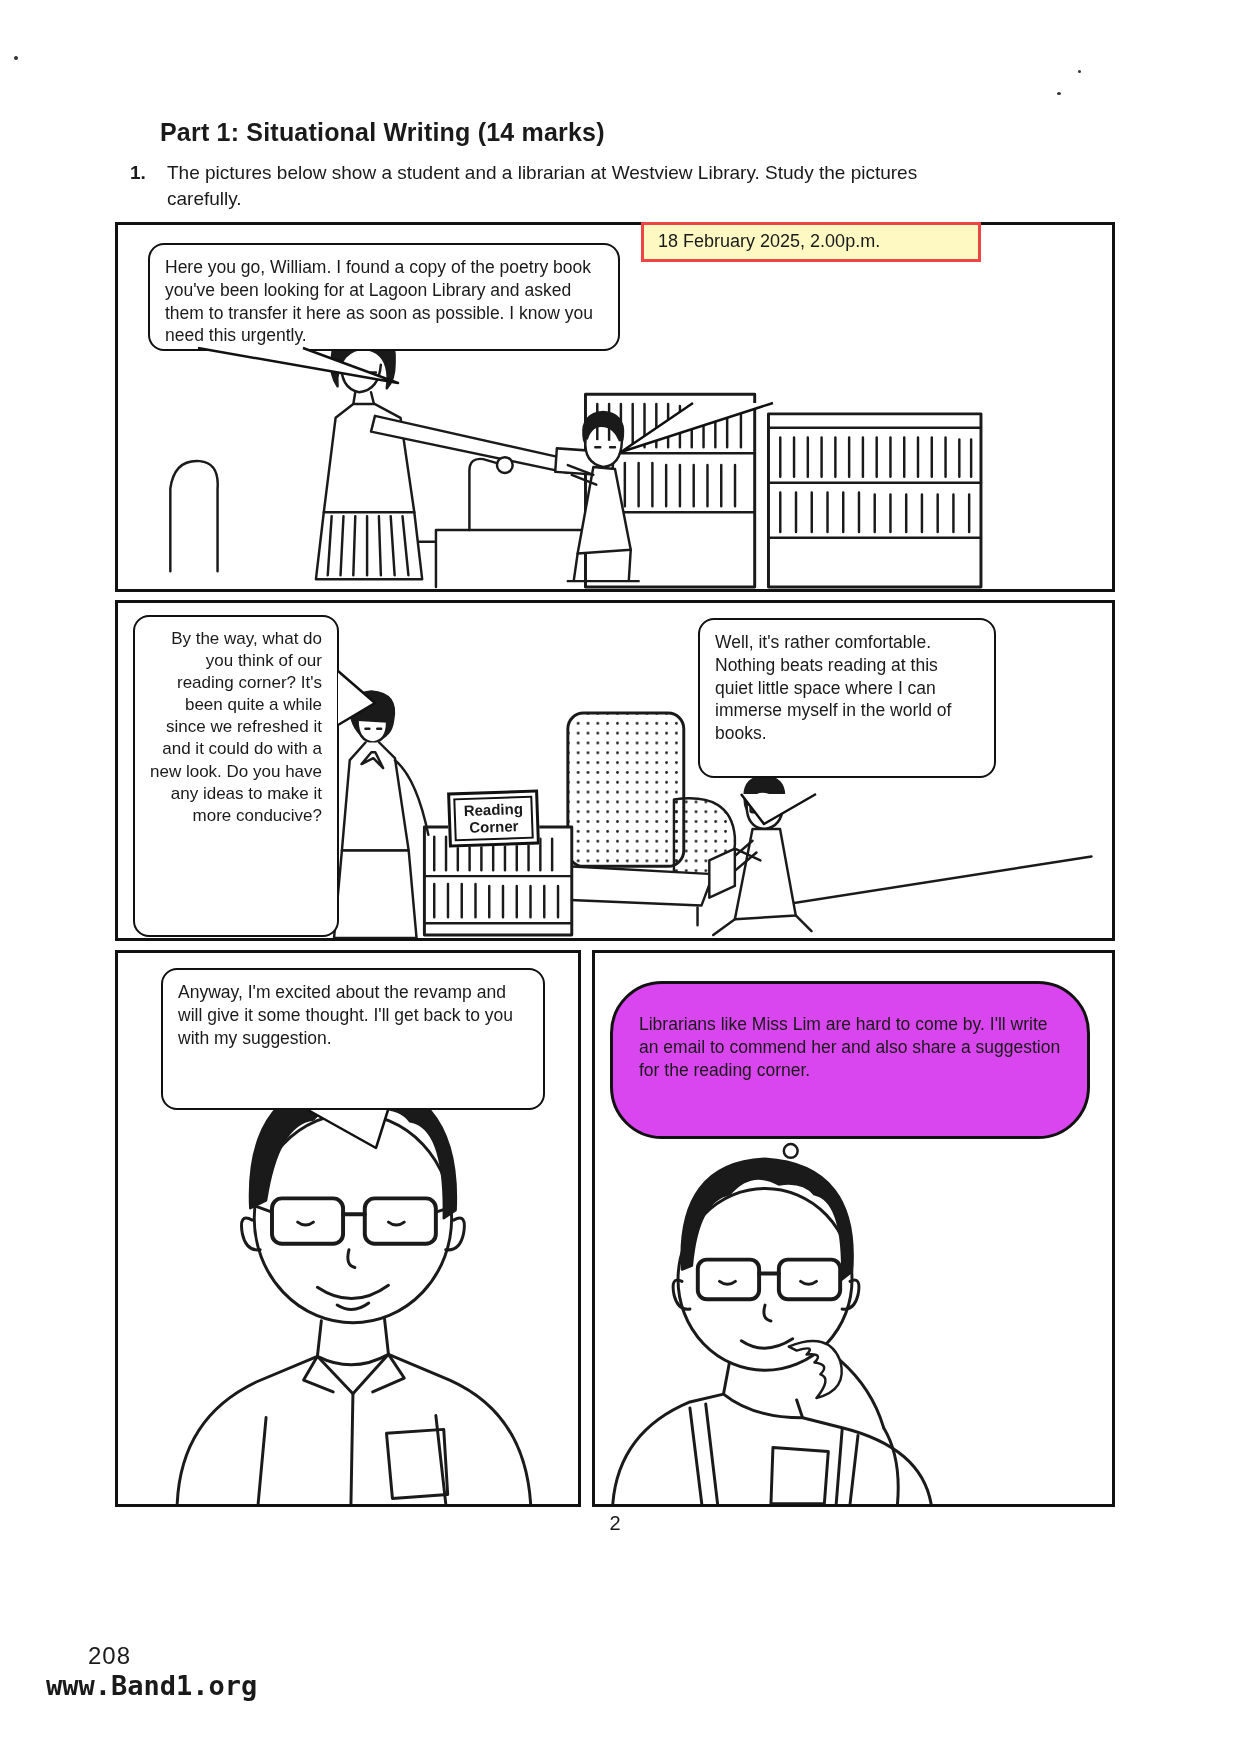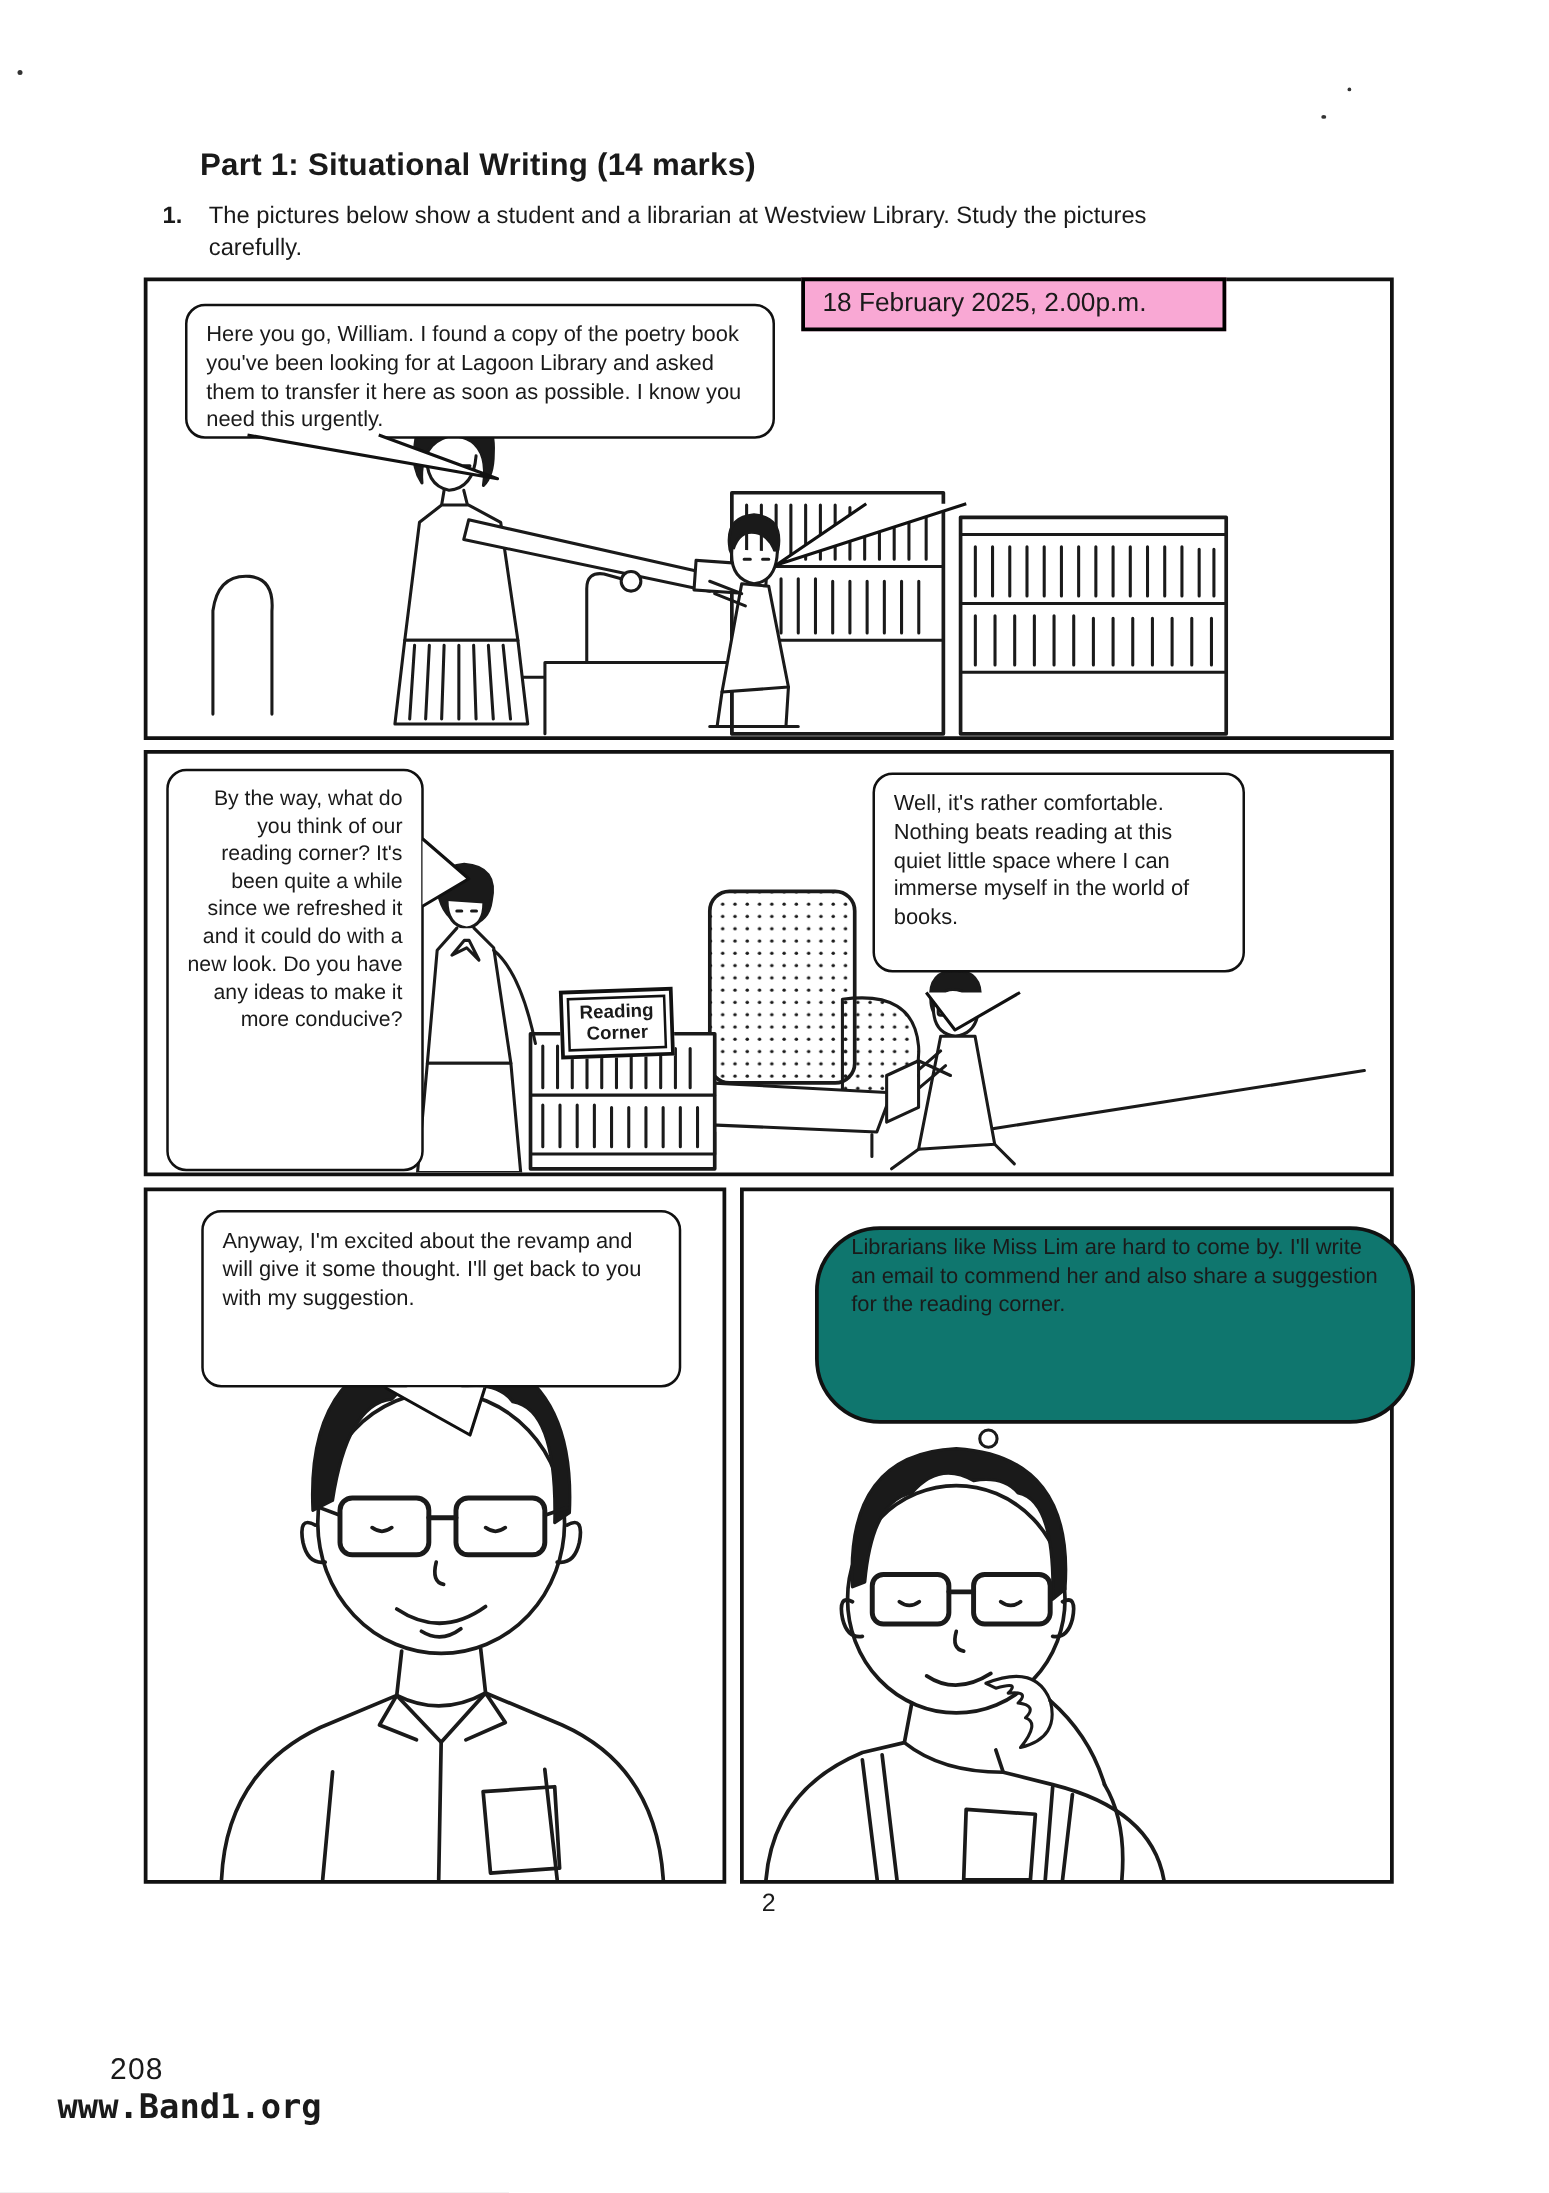--- a/index.html
+++ b/index.html
@@ -14,35 +14,35 @@
   .qnum{position:absolute;left:0;top:0;font-weight:bold;}
   .qtext{display:block;margin-left:37px;}
   .panel{position:absolute;border:3px solid #111;background:#fff;}
   .illust{position:absolute;left:0;top:0;width:100%;height:100%;z-index:1;}
   .bubble{
     position:absolute;z-index:2;background:#fff;border:2.5px solid #111;
     border-radius:16px;padding:11px 15px;font-size:17.5px;line-height:1.3;
   }
   .tail{position:absolute;z-index:3;pointer-events:none;}
   .datebox{
-    position:absolute;z-index:2;background:#f9a8d4;border:3px solid #000000;
-    font-size:21px;padding:6px 14px 7px;white-space:nowrap;
+    position:absolute;z-index:2;background:#fef9c3;border:3px solid #ef4444;
+    font-size:18px;padding:6px 14px 7px;white-space:nowrap;
   }
   .sign{
     position:absolute;z-index:2;background:#fff;border:3px solid #111;padding:3px;
     transform:rotate(-2deg);
   }
   .sign-inner{
     border:2px solid #111;padding:2px 8px;text-align:center;
     font-size:15px;font-weight:bold;line-height:1.15;
   }
   .sign-inner span{display:block;}
   .cloud{
-    position:absolute;z-index:2;background:#0f766e;border:3px solid #111;
-    border-radius:52px;padding:2px 26px;font-size:17.5px;line-height:1.32;margin-left:42px;
+    position:absolute;z-index:2;background:#d946ef;border:3px solid #111;
+    border-radius:52px;padding:29px 26px;font-size:17.5px;line-height:1.32;
   }
   .pageno{position:absolute;left:115px;top:1512px;width:1000px;text-align:center;font-size:20px;}
   .footer-num{position:absolute;left:88px;top:1642px;font-size:24px;letter-spacing:1px;}
   .footer-site{position:absolute;left:46px;top:1670px;font-size:27px;font-family:"DejaVu Sans Mono",monospace;font-weight:bold;}
   .artifact{position:absolute;background:#333;border-radius:50%;}
 </style>
 </head>
 <body>
 
 <div class="page">

